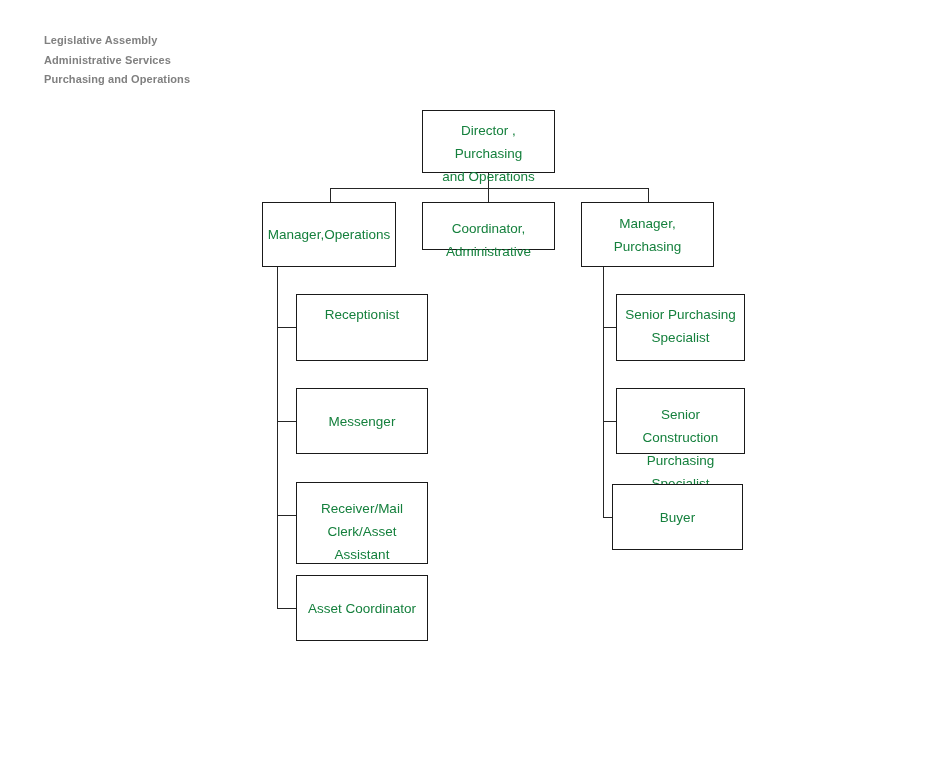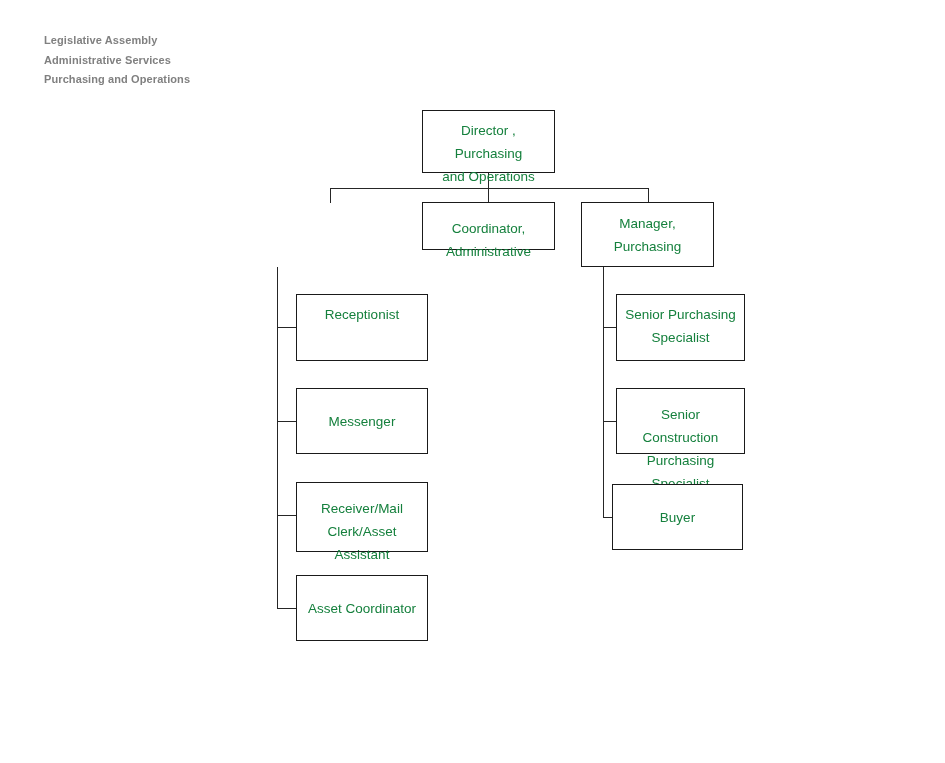--- a/index.html
+++ b/index.html
@@ -96,20 +96,25 @@
   <div class="ln h" style="left:603px; top:421px; width:14px;"></div>
   <div class="ln h" style="left:603px; top:517px; width:12px;"></div>
 
   <div class="node v-top" style="left:422px; top:110px; width:133px; height:63px;">
     <div class="txt">
       <div>Director , Purchasing</div>
       <div>and Operations</div>
     </div>
   </div>
 
+  <div class="node v-center" style="left:262px; top:202px; width:134px; height:65px;">
+    <div class="txt">
+      <div>Manager,Operations</div>
+    </div>
+  </div>
 
   <div class="node v-upper" style="left:422px; top:202px; width:133px; height:48px;">
     <div class="txt">
       <div>Coordinator,</div>
       <div>Administrative</div>
     </div>
   </div>
 
   <div class="node v-center" style="left:581px; top:202px; width:133px; height:65px;">
     <div class="txt">
@@ -122,21 +127,21 @@
       <div>Receptionist</div>
     </div>
   </div>
 
   <div class="node v-center" style="left:296px; top:388px; width:132px; height:66px;">
     <div class="txt">
       <div>Messenger</div>
     </div>
   </div>
 
-  <div class="node v-upper" style="left:296px; top:482px; width:132px; height:70px;">
+  <div class="node v-upper" style="left:296px; top:482px; width:132px; height:82px;">
     <div class="txt">
       <div>Receiver/Mail</div>
       <div>Clerk/Asset Assistant</div>
     </div>
   </div>
 
   <div class="node v-center" style="left:296px; top:575px; width:132px; height:66px;text-align:center;">
     <div class="txt">
       <div>Asset Coordinator</div>
     </div>

